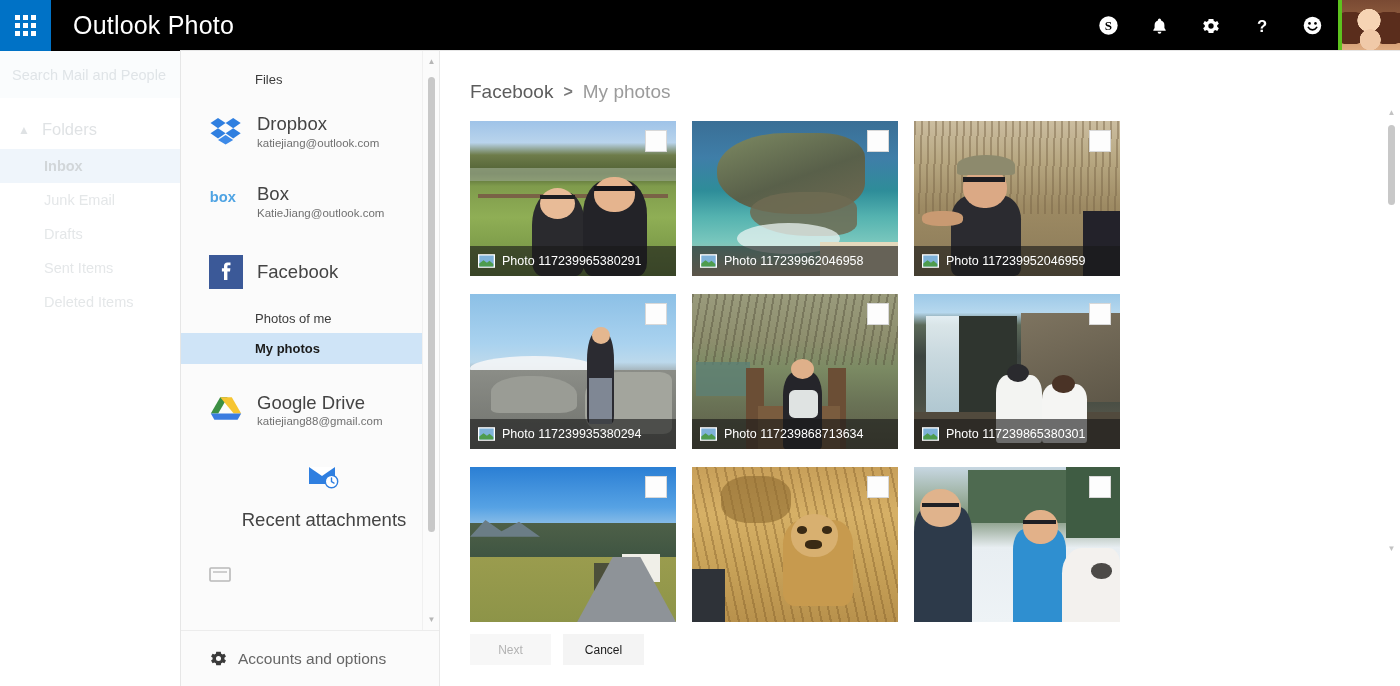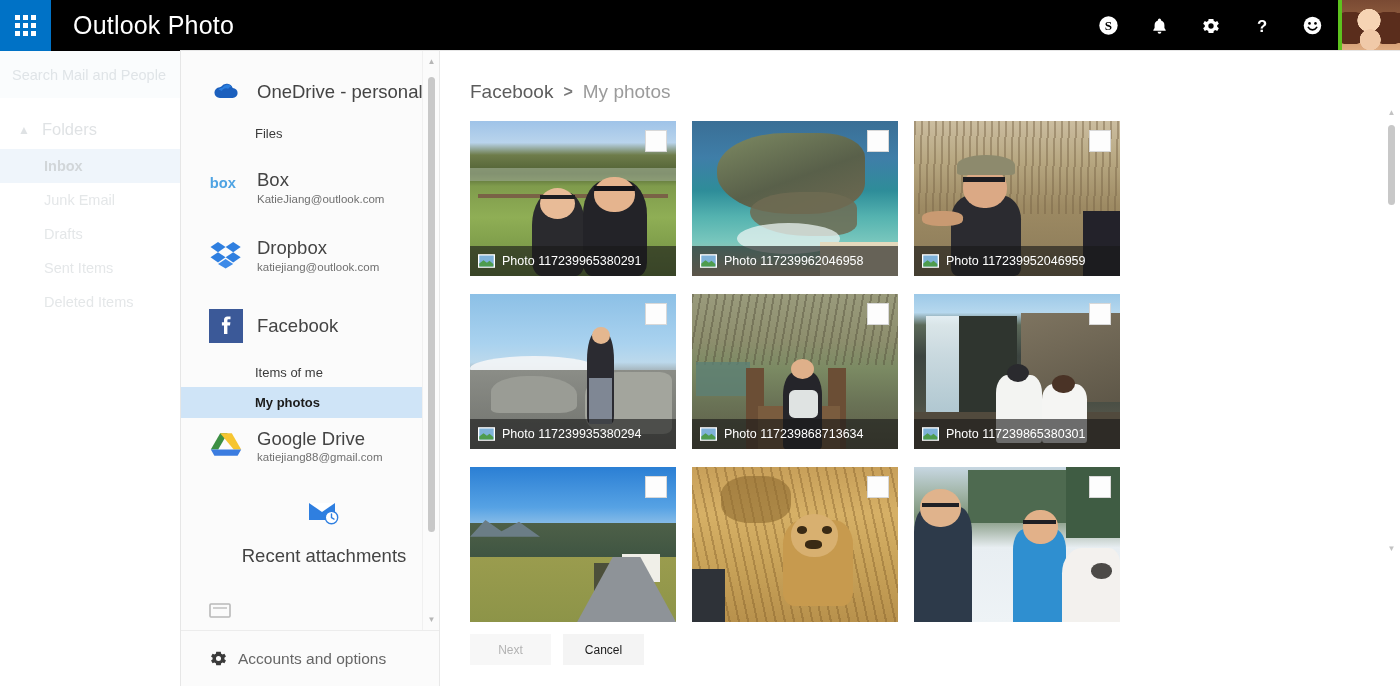--- a/index.html
+++ b/index.html
@@ -260,82 +260,71 @@
       <span>Deleted Items</span>
     </div>
   </div>
   <div class="scrim"></div>
 
   <div class="dialog">
 
     <div class="navpanel">
       <div class="nav-scroll">
 
-        <div class="svc">
-          <div class="svc-icon">
-            <svg width="34" height="34" viewBox="0 0 34 34" aria-hidden="true">
-              <path fill="#1b5fbd" d="M12.3 11.4a6.6 6.6 0 0 1 11.4 1.6 5 5 0 0 1 4.9 5 5 5 0 0 1-5 5H11a5.4 5.4 0 0 1-.3-10.8z"></path>
-              <path fill="#2a7ede" d="M9.4 15.1a4.6 4.6 0 0 1 4-2.3 5.6 5.6 0 0 1 9.2-1.4 4.3 4.3 0 0 0-3.4 2.3 4.6 4.6 0 0 0-6.4 2.3 4.2 4.2 0 0 0-3.4-.9z"></path>
-            </svg>
-          </div>
-          <div class="svc-text">
-            <span class="svc-name">OneDrive - personal</span>
-          </div>
-        </div>
         <div class="sub-item">
           <span>Files</span>
-        </div>
-
-        <div class="svc" style="padding-top:22px;">
-          <div class="svc-icon">
-            <svg width="34" height="24" viewBox="0 0 44 24" aria-hidden="true">
-              <text x="1" y="19" font-family="Liberation Sans, sans-serif" font-size="19" font-weight="bold" fill="#4ea3e3">box</text>
-            </svg>
-          </div>
-          <div class="svc-text">
-            <span class="svc-name">Box</span>
-            <span class="svc-sub">KatieJiang@outlook.com</span>
-          </div>
         </div>
 
         <div class="svc" style="padding-top:20px;">
           <div class="svc-icon">
             <svg width="34" height="30" viewBox="0 0 34 30" aria-hidden="true">
               <path fill="#2f7fe0" d="M9 3 1.5 8.1 9 13.2 16.6 8.1z"></path>
               <path fill="#2f7fe0" d="M24.2 3 16.6 8.1l7.6 5.1 7.5-5.1z"></path>
               <path fill="#2f7fe0" d="M1.5 18.3 9 13.2l7.6 5.1L9 23.4z"></path>
               <path fill="#2f7fe0" d="M31.7 18.3 24.2 13.2l-7.6 5.1 7.6 5.1z"></path>
               <path fill="#3d8ae8" d="M9 25.1l7.6-5 7.6 5-7.6 4.5z"></path>
             </svg>
           </div>
           <div class="svc-text">
             <span class="svc-name">Dropbox</span>
             <span class="svc-sub">katiejiang@outlook.com</span>
           </div>
         </div>
 
+        <div class="svc" style="padding-top:22px;">
+          <div class="svc-icon">
+            <svg width="34" height="24" viewBox="0 0 44 24" aria-hidden="true">
+              <text x="1" y="19" font-family="Liberation Sans, sans-serif" font-size="19" font-weight="bold" fill="#4ea3e3">box</text>
+            </svg>
+          </div>
+          <div class="svc-text">
+            <span class="svc-name">Box</span>
+            <span class="svc-sub">KatieJiang@outlook.com</span>
+          </div>
+        </div>
+
         <div class="svc" style="padding-top:24px;">
           <div class="svc-icon">
             <svg width="34" height="34" viewBox="0 0 34 34" aria-hidden="true">
               <rect width="34" height="34" fill="#3b5998"></rect>
               <path fill="#fff" d="M21.5 10.2h-2.1c-.6 0-1 .5-1 1.1v2h3l-.4 3.2h-2.6v8.4h-3.4v-8.4h-2.1v-3.2h2.1v-2.4c0-2 1.3-3.5 3.4-3.5h3.1z"></path>
             </svg>
           </div>
           <div class="svc-text">
             <span class="svc-name">Facebook</span>
           </div>
         </div>
         <div class="sub-item" style="margin-top:6px;">
-          <span>Items of me</span>
+          <span>Photos of me</span>
         </div>
         <div class="sub-item selected" style="height:31px;">
           <span>My photos</span>
         </div>
 
-        <div class="svc" style="padding-top:10px;">
+        <div class="svc" style="padding-top:28px;">
           <div class="svc-icon">
             <svg width="34" height="30" viewBox="0 0 34 30" aria-hidden="true">
               <path fill="#3c8f43" d="M11.2 4.2 1.8 20.5h7.4L18.6 4.2z"></path>
               <path fill="#f6c531" d="M11.2 4.2h11.6l9.4 16.3h-7.5z"></path>
               <path fill="#3b7ce0" d="M1.8 20.5h30.4l-3.6 6.2H5.4z"></path>
             </svg>
           </div>
           <div class="svc-text">
             <span class="svc-name">Google Drive</span>
             <span class="svc-sub">katiejiang88@gmail.com</span>

